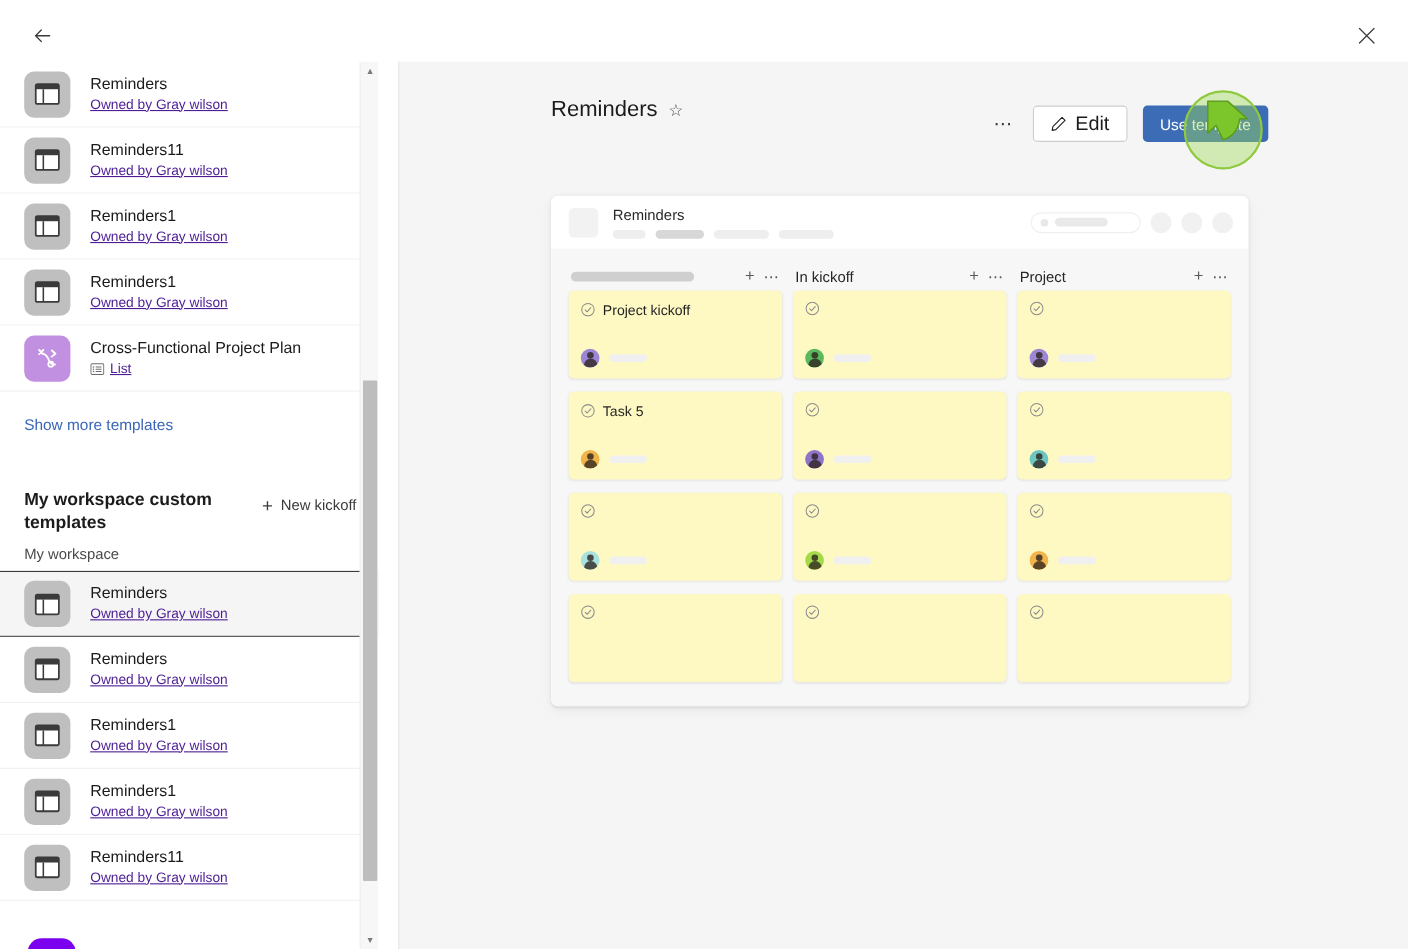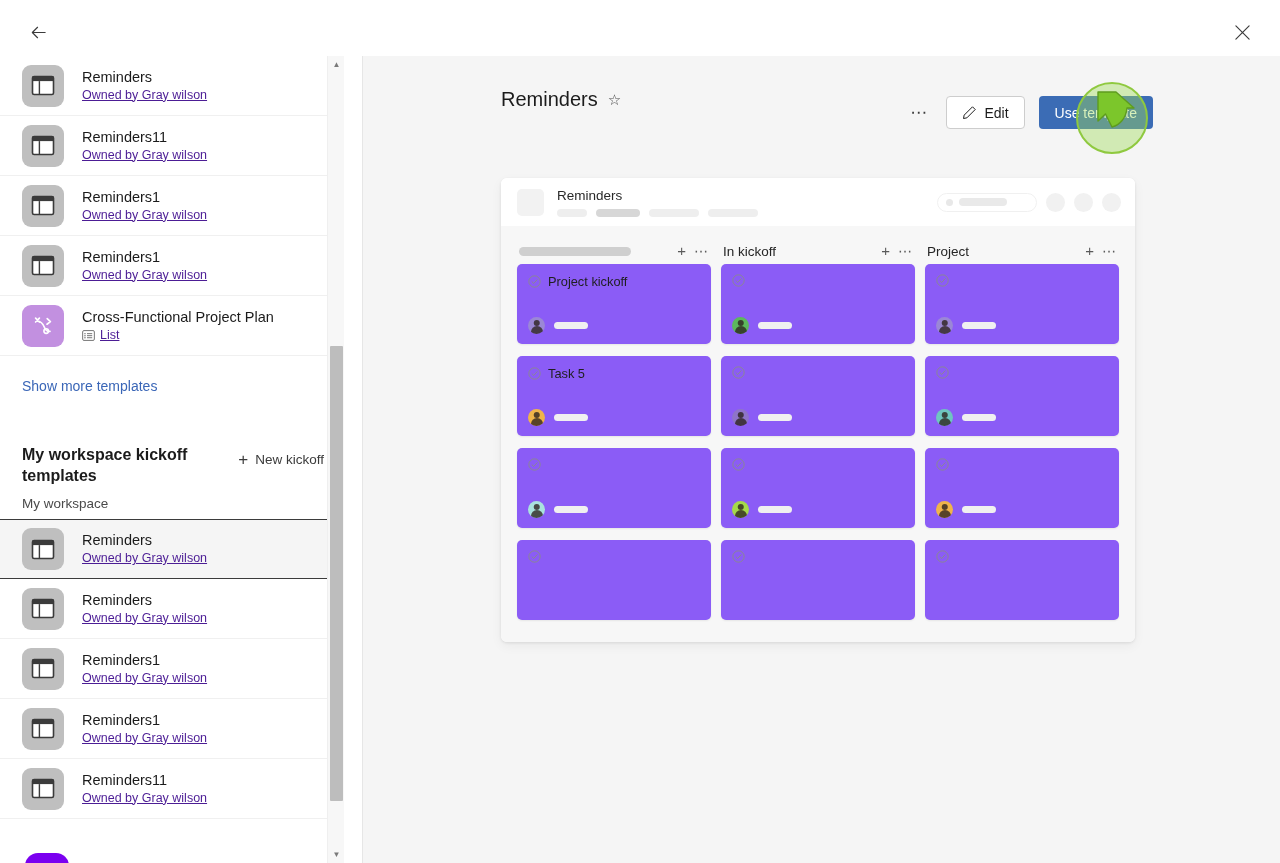--- a/index.html
+++ b/index.html
@@ -161,21 +161,21 @@
     width: 26px; height: 26px;
     display: flex; align-items: center; justify-content: center;
     background: transparent; border: none; cursor: pointer;
     color: #3b3b3b; font-size: 17px; letter-spacing: 1.5px;
   }
   .edit-btn {
     display: flex; align-items: center; gap: 7px;
     height: 33px; padding: 0 15px;
     background: #ffffff; border: 1px solid #cdcdcd;
     border-radius: 4px; cursor: pointer;
-    font-size: 14px; color: #1b1b1b;
+    font-size: 18px; color: #1b1b1b;
     font-family: "Liberation Sans", sans-serif;
   }
   .use-btn {
     height: 33px; padding: 0 16px;
     background: #3b6cb5; border: none;
     border-radius: 4px; cursor: pointer;
     color: #ffffff; font-size: 14px;
     font-family: "Liberation Sans", sans-serif;
     white-space: nowrap;
   }
@@ -245,21 +245,21 @@
   .col-title { font-size: 13.5px; color: #252525; white-space: nowrap; }
   .col-title-sk { width: 112px; height: 9px; border-radius: 5px; background: #cfcfcf; }
   .col-actions {
     margin-left: auto; display: flex; align-items: center; gap: 8px;
     color: #5a5a5a;
   }
   .col-plus { font-size: 15px; cursor: pointer; line-height: 12px; }
   .col-dots { font-size: 14px; letter-spacing: 1px; cursor: pointer; line-height: 10px; }
 
   .card {
-    background: #8b5cf6; border-radius: 5px;
+    background: #fef9c3; border-radius: 5px;
     height: 80px; margin-bottom: 12px;
     padding: 10px 11px;
     position: relative;
     box-shadow: 0 1px 2px rgba(0,0,0,0.07);
     cursor: pointer;
   }
   .card-top { display: flex; align-items: center; gap: 7px; }
   .card-title { font-size: 12.8px; color: #1f1f1f; white-space: nowrap; }
   .card-foot {
     position: absolute; left: 11px; bottom: 10px;
@@ -393,21 +393,21 @@
             </svg>
             <span>List</span>
           </div>
         </div>
       </div>
     </div>
 
     <div class="show-more">Show more templates</div>
 
     <div class="ws-head">
-      <div class="ws-title">My workspace kickoff templates</div>
+      <div class="ws-title">My workspace custom templates</div>
       <div class="new-tpl">
         <span class="plus">+</span>
         <span>New kickoff</span>
       </div>
     </div>
     <div class="ws-sub">My workspace</div>
 
     <div>
       <div class="tpl-row selected">
         <div class="tpl-ico">

